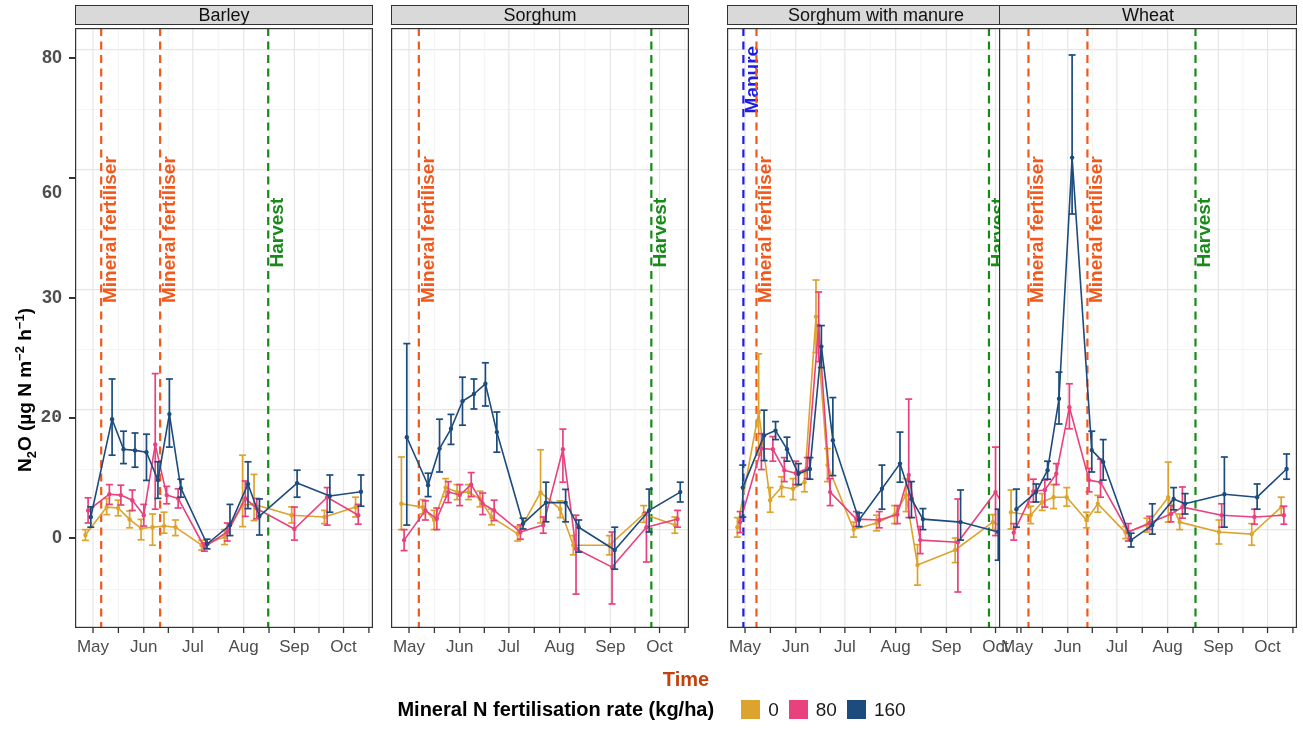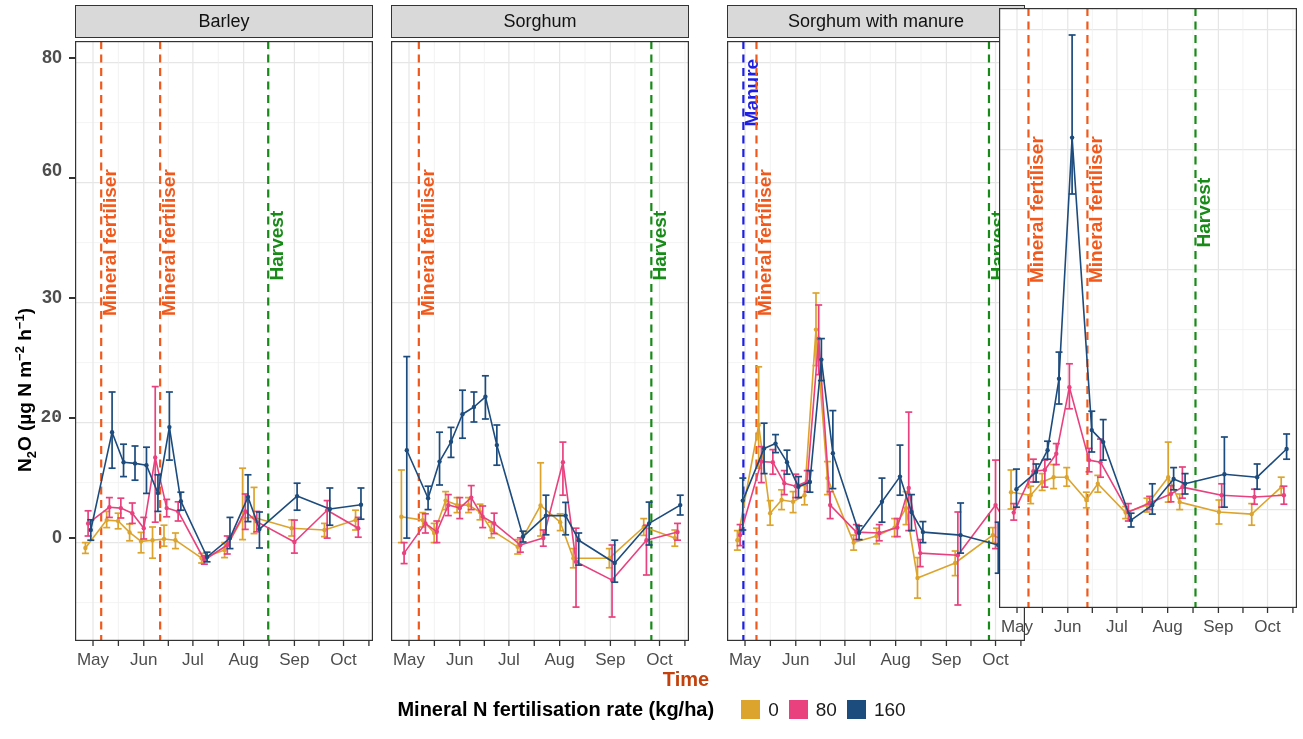--- a/index.html
+++ b/index.html
@@ -1,19 +1,19 @@
 <!DOCTYPE html>
 <html><head>
 <meta charset="utf-8">
 <style>
   html,body{margin:0;padding:0;background:#ffffff;}
   .figure{position:relative;width:1303px;height:739px;background:#ffffff;
           font-family:"Liberation Sans",sans-serif;overflow:hidden;}
   .panel{position:absolute;top:5px;width:298px;}
-  .strip{height:33px;background:#d9d9d9;border:1px solid #333;box-sizing:border-box;
+  .strip{height:20px;background:#d9d9d9;border:1px solid #333;box-sizing:border-box;
          display:flex;align-items:center;justify-content:center;
          font-size:18px;color:#111;}
   .plot{display:block;margin-top:3px;}
   .y-title{position:absolute;left:12px;top:472px;transform:rotate(-90deg);
            transform-origin:left top;white-space:nowrap;font-size:19px;font-weight:bold;color:#000;}
   .y-title sub{font-size:13px;}
   .y-title sup{font-size:13px;}
   .ytick{position:absolute;width:62px;text-align:right;font-size:18px;font-weight:bold;color:#4d4d4d;}
   .ytickmark{position:absolute;width:6px;height:2px;background:#333;}
   .x-title{position:absolute;left:75px;top:668px;width:1222px;text-align:center;
@@ -32,21 +32,21 @@
 
   <div class="y-title"><span>N</span><sub>2</sub><span>O (µg N m</span><sup>−2</sup><span> h</span><sup>−1</sup><span>)</span></div>
 
   <div id="y-gutter">
       <div class="ytick" style="left: 0px; top: 526.6px;">0</div>
       <div class="ytickmark" style="left: 69px; top: 536.6px;"></div>
       <div class="ytick" style="left: 0px; top: 406.6px; font-family: Liberation Mono, monospace;">20</div>
       <div class="ytickmark" style="left: 69px; top: 416.6px;"></div>
       <div class="ytick" style="left: 0px; top: 286.6px;">30</div>
       <div class="ytickmark" style="left: 69px; top: 296.6px;"></div>
-      <div class="ytick" style="left: 0px; top: 160px;">60</div>
+      <div class="ytick" style="left: 0px; top: 182px;">60</div>
       <div class="ytickmark" style="left: 69px; top: 176.6px;"></div>
       <div class="ytick" style="left: 0px; top: 46.6px;">80</div>
       <div class="ytickmark" style="left: 69px; top: 56.6px;"></div>
     </div>
 
   <div id="panels">
       <div class="panel" style="left: 75px;">
         <div class="strip">
           <span>Barley</span>
         </div>
@@ -782,20 +782,23 @@
           <text x="117.89010989010988" y="624" fill="#4d4d4d" font-size="17px" text-anchor="middle">Jul</text>
           <line x1="168.64835164835165" x2="168.64835164835165" y1="600" y2="605" stroke="#333" stroke-width="1.3"></line>
           <text x="168.64835164835165" y="624" fill="#4d4d4d" font-size="17px" text-anchor="middle">Aug</text>
           <line x1="219.40659340659343" x2="219.40659340659343" y1="600" y2="605" stroke="#333" stroke-width="1.3"></line>
           <text x="219.40659340659343" y="624" fill="#4d4d4d" font-size="17px" text-anchor="middle">Sep</text>
           <line x1="268.5274725274725" x2="268.5274725274725" y1="600" y2="605" stroke="#333" stroke-width="1.3"></line>
           <text x="268.5274725274725" y="624" fill="#4d4d4d" font-size="17px" text-anchor="middle">Oct</text>
         </svg>
       </div>
       <div class="panel" style="left: 999px;">
+        <div class="strip">
+          <span>Wheat</span>
+        </div>
         <svg width="298" height="632" class="plot">
           <rect x="0" y="0" width="298" height="600" fill="#ffffff"></rect>
           <line x1="0" x2="298" y1="561.5999999999999" y2="561.5999999999999" stroke="#f0f0f0" stroke-width="0.8"></line>
           <line x1="0" x2="298" y1="441.59999999999997" y2="441.59999999999997" stroke="#f0f0f0" stroke-width="0.8"></line>
           <line x1="0" x2="298" y1="321.59999999999997" y2="321.59999999999997" stroke="#f0f0f0" stroke-width="0.8"></line>
           <line x1="0" x2="298" y1="201.59999999999997" y2="201.59999999999997" stroke="#f0f0f0" stroke-width="0.8"></line>
           <line x1="0" x2="298" y1="81.59999999999997" y2="81.59999999999997" stroke="#f0f0f0" stroke-width="0.8"></line>
           <line x1="0" x2="298" y1="501.59999999999997" y2="501.59999999999997" stroke="#e6e6e6" stroke-width="1.2"></line>
           <line x1="0" x2="298" y1="381.59999999999997" y2="381.59999999999997" stroke="#e6e6e6" stroke-width="1.2"></line>
           <line x1="0" x2="298" y1="261.59999999999997" y2="261.59999999999997" stroke="#e6e6e6" stroke-width="1.2"></line>

